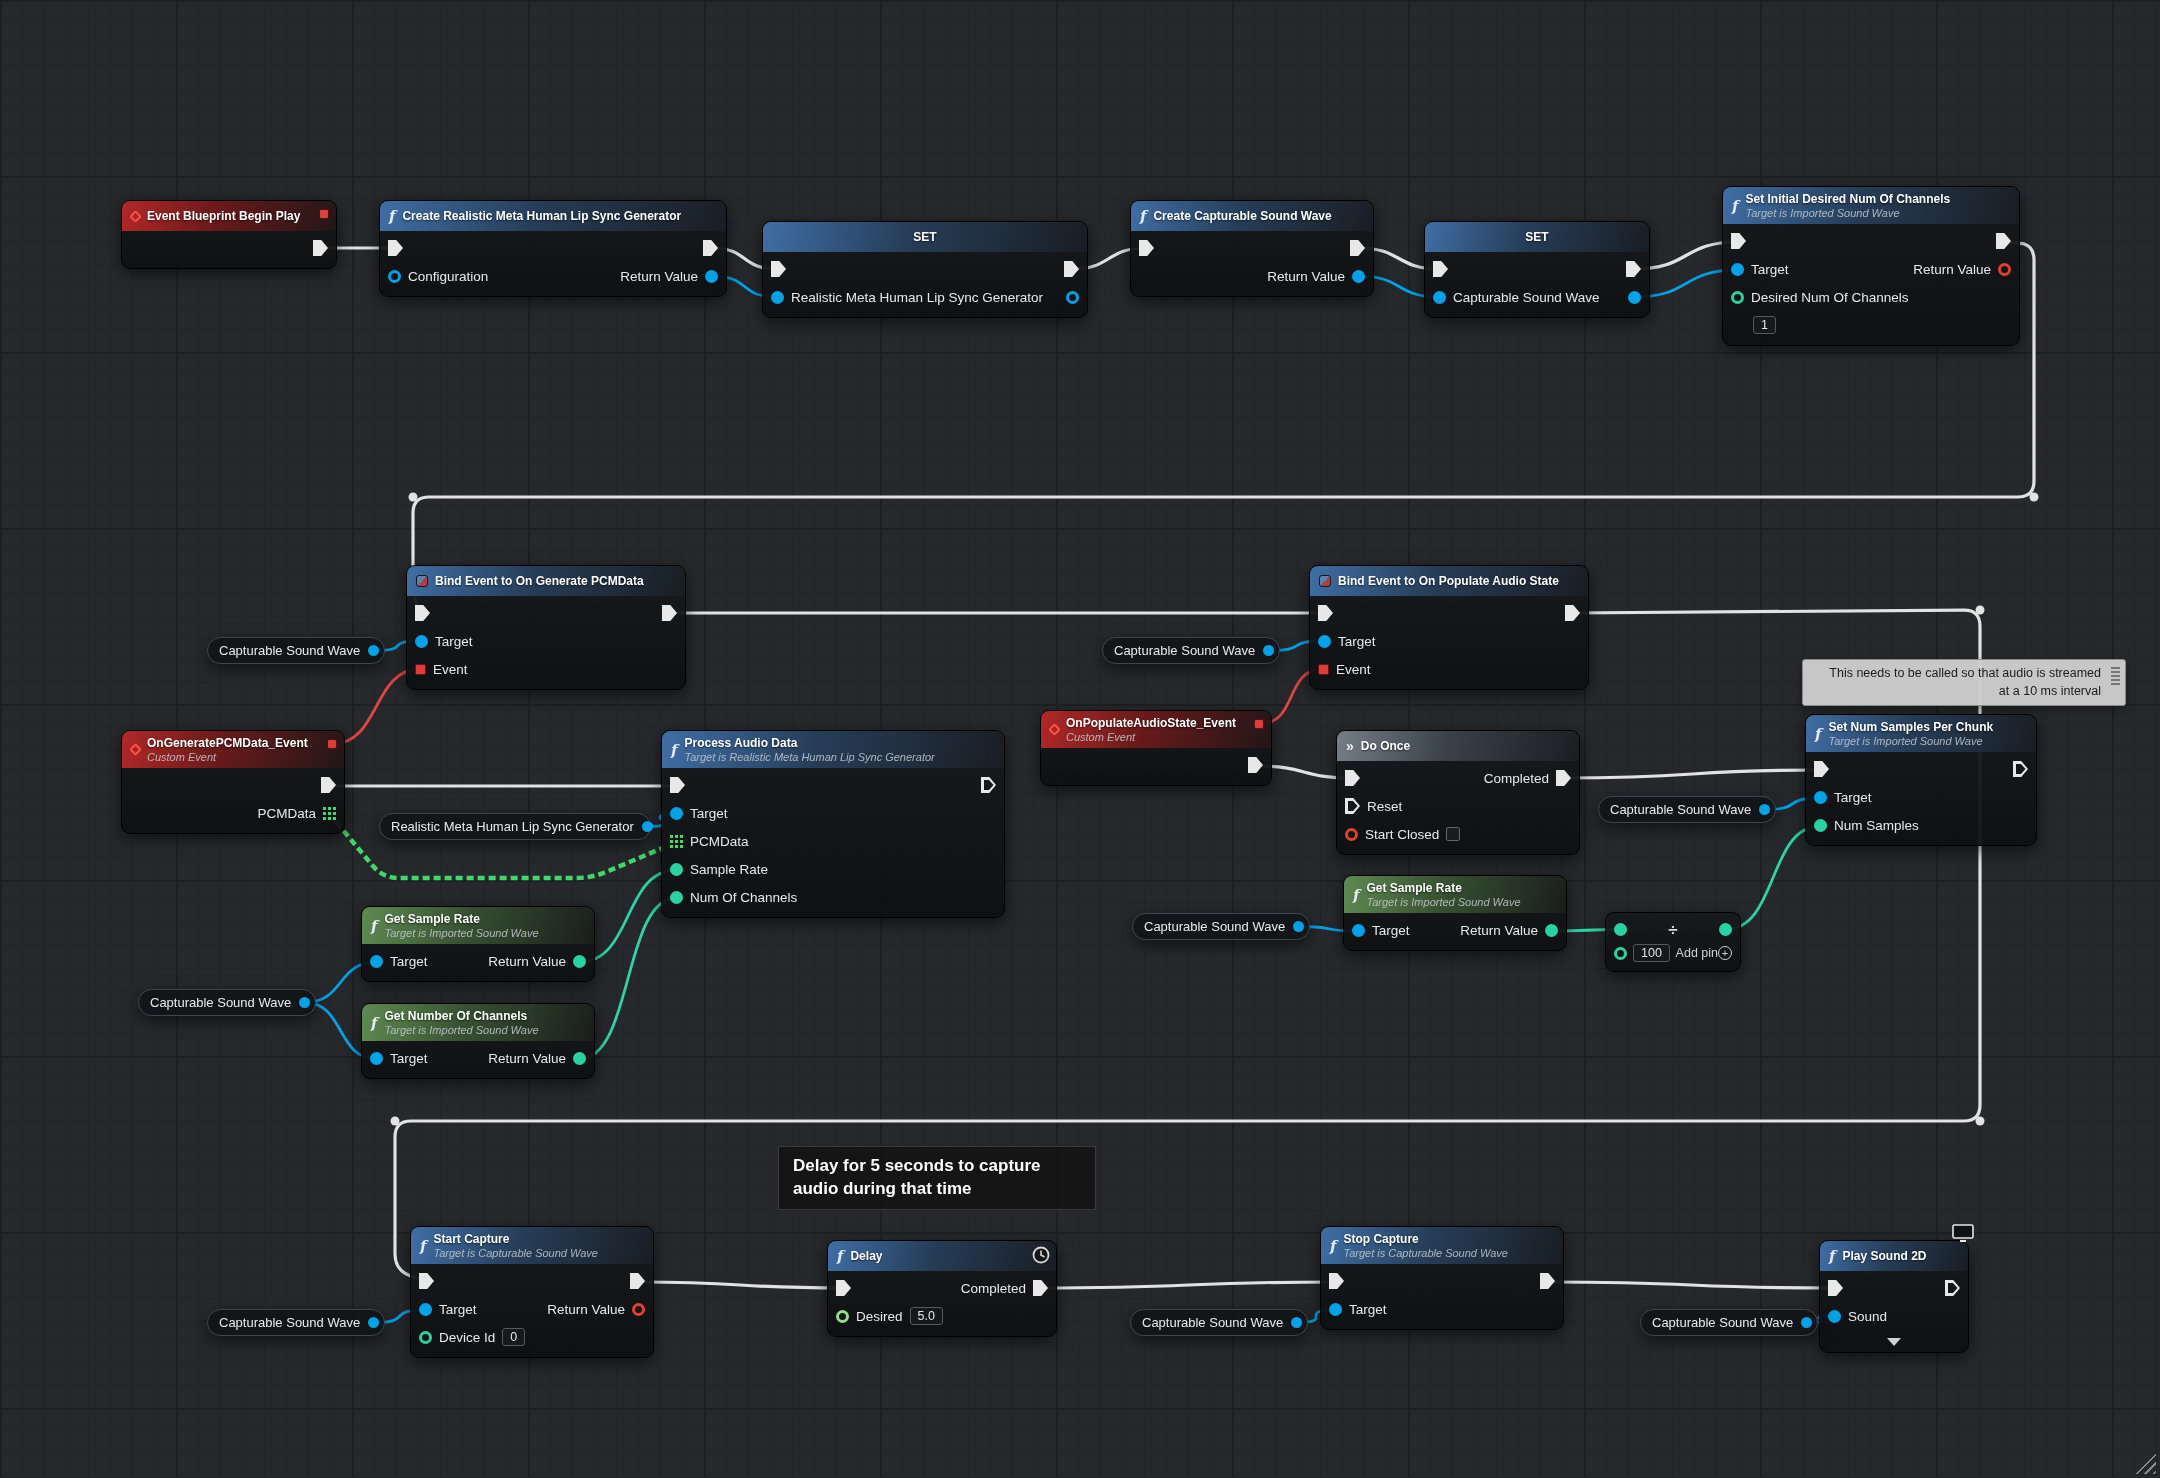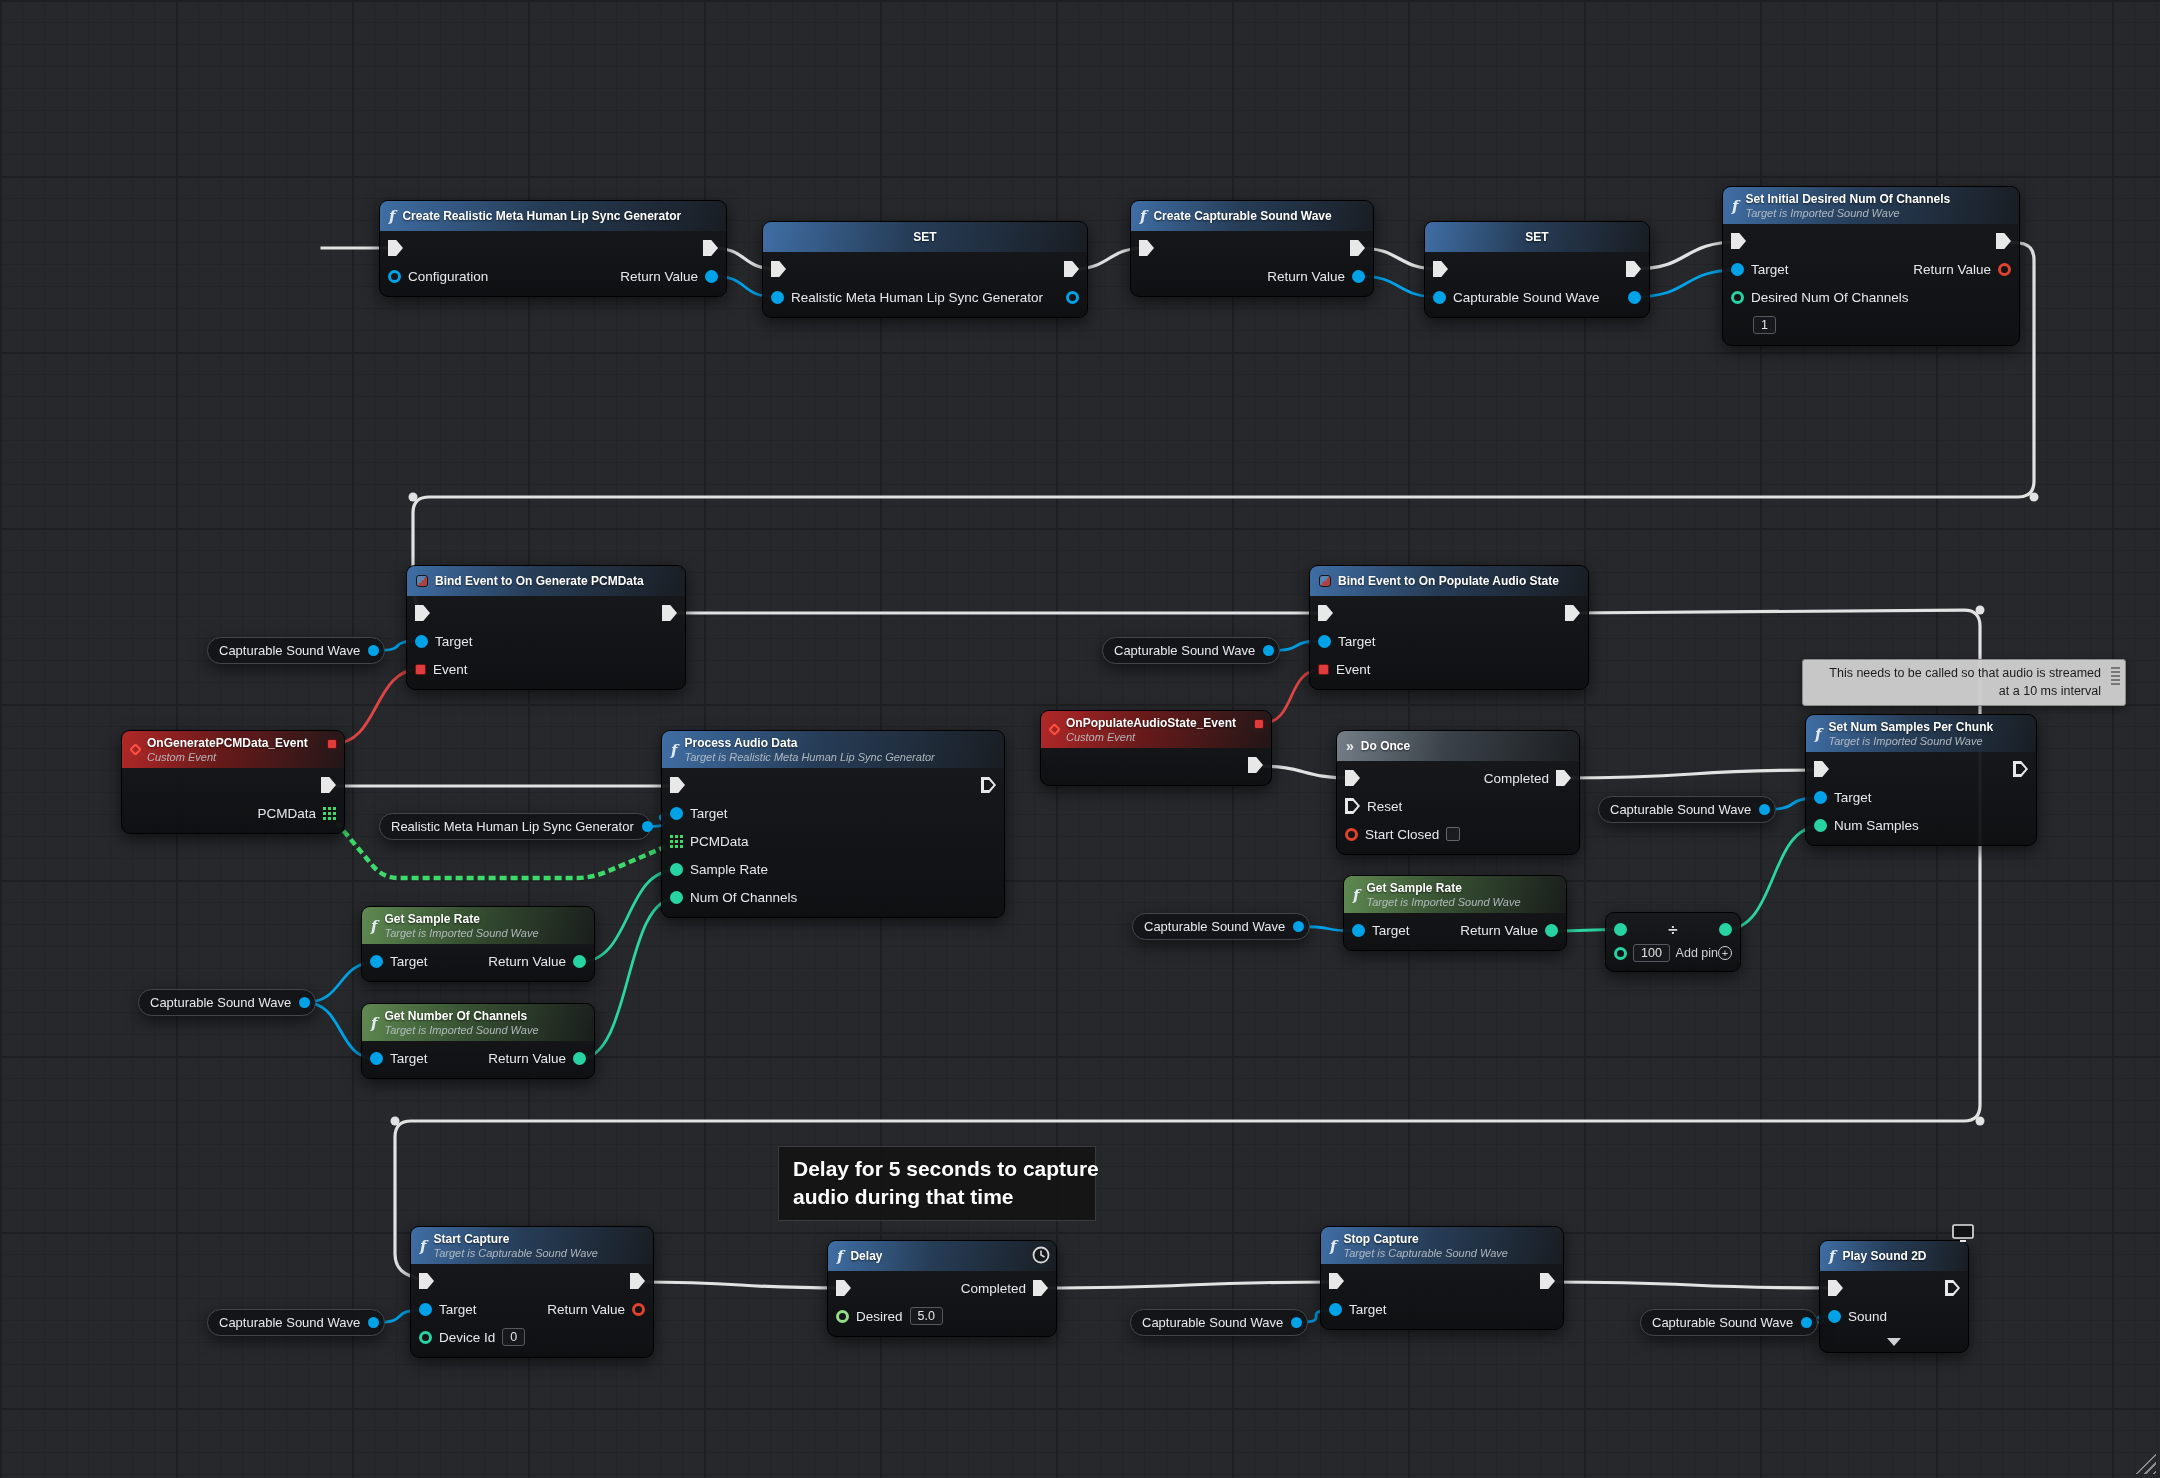--- a/index.html
+++ b/index.html
@@ -71,21 +71,21 @@
   .addpin{margin-left:auto;color:#cfd2d5;font-size:12.5px;display:flex;align-items:center;white-space:nowrap}
   .plus{width:14px;height:14px;border-radius:50%;border:1.5px solid #cfd2d5;display:inline-flex;
     align-items:center;justify-content:center;font-size:11px;line-height:1;color:#cfd2d5}
 
   .tooltip{position:absolute;z-index:4;background:rgba(204,204,204,.97);border:1px solid #8a8a8a;border-radius:3px;
     padding:5px 24px 5px 9px;color:#1c1c1c;box-shadow:0 3px 8px rgba(0,0,0,.4)}
   .tip-line{font-size:12.5px;line-height:1.4;white-space:nowrap}
   .grip{position:absolute;right:5px;top:7px;width:9px;height:18px;
     background:repeating-linear-gradient(to bottom,#777 0 2px,transparent 2px 4px)}
   .comment-box{position:absolute;z-index:4;background:rgba(20,20,20,.92);border:1px solid #3a3a3a;padding:8px 14px;color:#fff}
-  .comment-line{font-size:21px;font-weight:bold;line-height:1.35;white-space:nowrap}
+  .comment-line{font-size:17px;font-weight:bold;line-height:1.35;white-space:nowrap}
 
   #corner-grip{position:absolute;right:4px;bottom:4px;width:26px;height:26px;z-index:6;
     background:repeating-linear-gradient(135deg,transparent 0 4px,#8a8d90 4px 6px);
     clip-path:polygon(100% 0,100% 100%,0 100%)}
 </style>
 </head>
 <body>
 
 <div id="canvas">
   <svg id="wires">
@@ -123,20 +123,37 @@
       <path d="M1296.671875,1322.5 C1336.671875,1322.5 1295.5,1310 1335.5,1310" fill="none" stroke="#00a2e8" stroke-width="2.8"></path>
       <path d="M1547.5,1282 C1705.9,1282 1677.1,1288 1835.5,1288" fill="none" stroke="#e2e2e2" stroke-width="3.2"></path>
       <path d="M1806.671875,1322.5 C1846.671875,1322.5 1794.5,1316 1834.5,1316" fill="none" stroke="#00a2e8" stroke-width="2.8"></path>
       <circle cx="413" cy="497" r="4.5" fill="#e2e2e2"></circle>
       <circle cx="2034" cy="497" r="4.5" fill="#e2e2e2"></circle>
       <circle cx="1980" cy="610" r="4.5" fill="#e2e2e2"></circle>
       <circle cx="1980" cy="1121" r="4.5" fill="#e2e2e2"></circle>
       <circle cx="395" cy="1121" r="4.5" fill="#e2e2e2"></circle>
     </svg>
   <div id="corner-grip"></div>
+<div class="node event" style="left: 121px; top: 200px; width: 216px;">
+      <div class="header h-event">
+        <span class="icon icon-event"></span>
+        <div class="titles">
+          <div class="title">Event Blueprint Begin Play</div>
+        </div>
+        <span class="corner-del"></span>
+      </div>
+      <div class="body">
+        <div class="row">
+          <span class="pgroup left"></span>
+          <span class="pgroup right">
+            <span class="pin pin-exec"></span>
+          </span>
+        </div>
+      </div>
+    </div>
     <div class="node func" style="left: 379px; top: 200px; width: 348px;">
       <div class="header h-func">
         <span class="icon icon-f">f</span>
         <div class="titles">
           <div class="title">Create Realistic Meta Human Lip Sync Generator</div>
         </div>
       </div>
       <div class="body">
         <div class="row">
           <span class="pgroup left">

